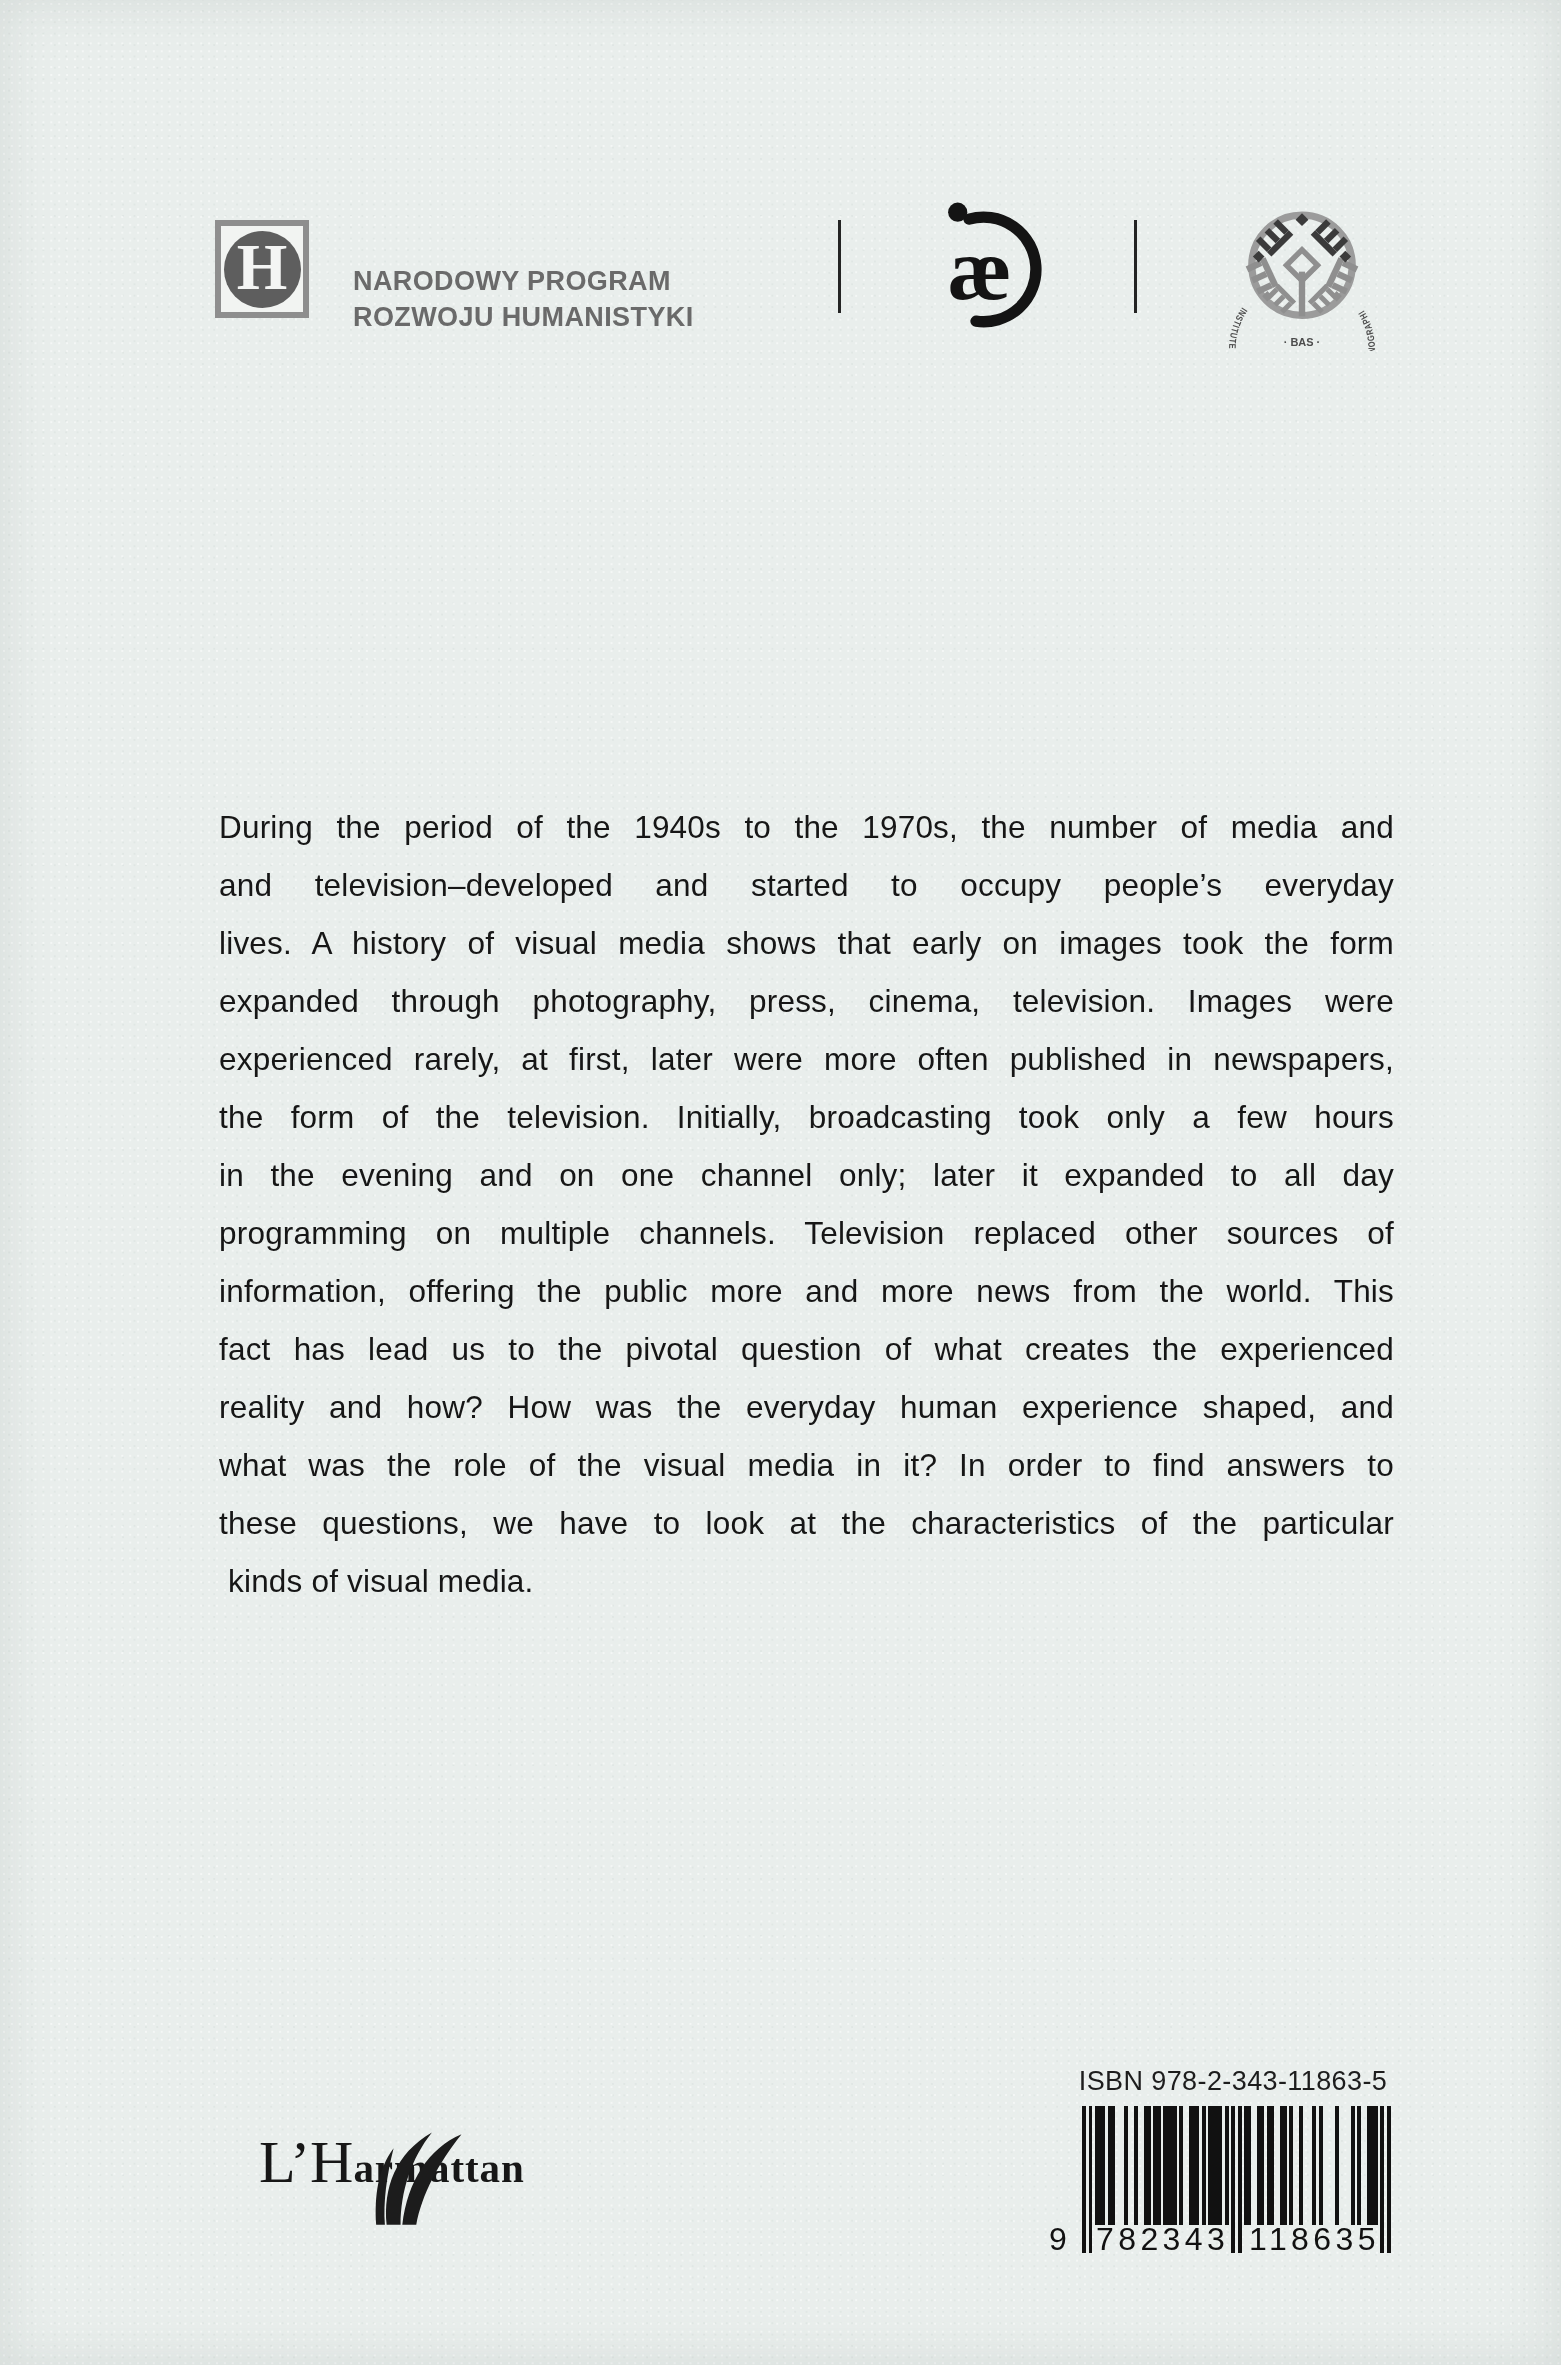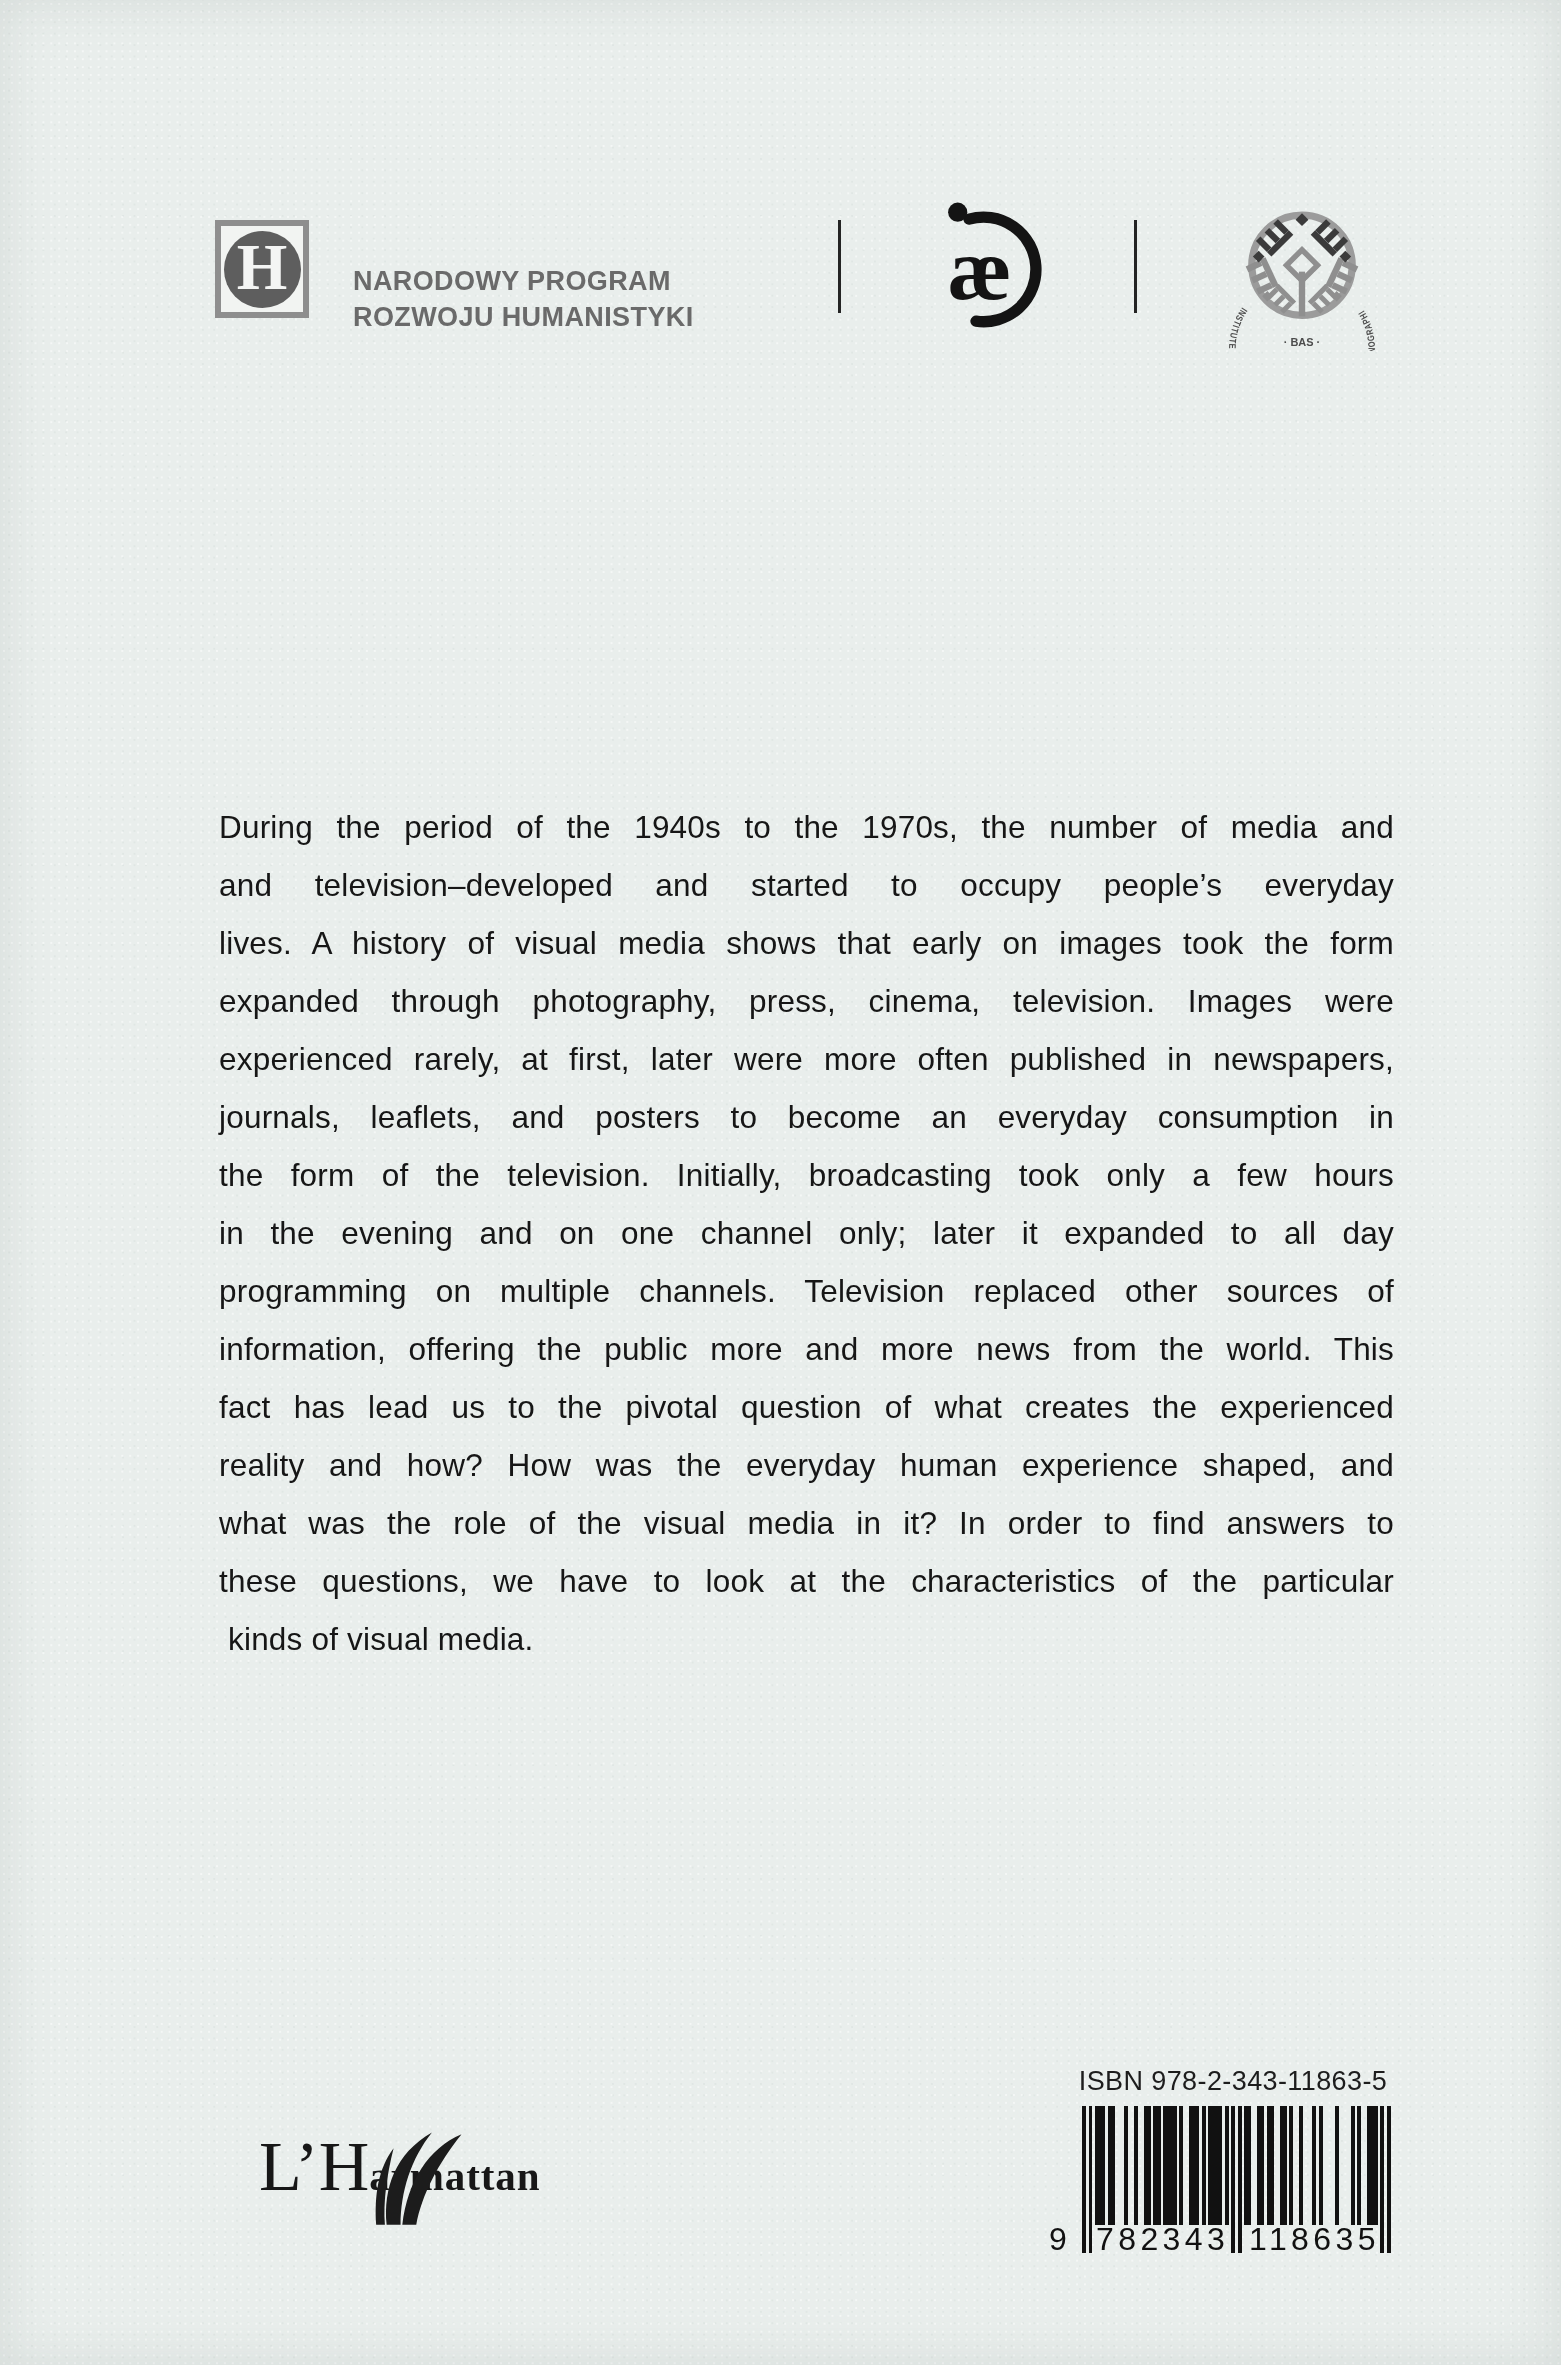--- a/index.html
+++ b/index.html
@@ -69,21 +69,21 @@
   }
   .bc-first{left:-33px;}
   .bc-g1{left:14px;width:133px;text-align:center;letter-spacing:4.4px;}
   .bc-g2{left:166px;width:133px;text-align:center;letter-spacing:4.4px;}
 
   .publisher{
     position:absolute;left:259px;top:2132px;height:140px;
     display:flex;align-items:baseline;color:#171717;
   }
   .lh-big{
-    font-family:"Liberation Serif",serif;font-size:70px;line-height:1;
+    font-family:"Liberation Serif",serif;font-size:60px;line-height:1;
     font-weight:400;
   }
   .lh-rest{
     font-family:"Liberation Serif",serif;font-size:41px;line-height:1;
     font-weight:700;letter-spacing:0.9px;
   }
   .leaves{position:absolute;left:98px;top:-5.2px;width:122px;height:105px;}
 </style>
 </head>
 <body>
@@ -141,21 +141,20 @@
       <rect x="134" y="118" width="8" height="8" transform="rotate(45 138 122)" fill="#8f8f8f"></rect>
     </g>
   </svg>
 
   <div class="blurb" id="blurb">
       <div class="blurb-line">During the period of the 1940s to the 1970s, the number of media and</div>
       <div class="blurb-line">and television–developed and started to occupy people’s everyday</div>
       <div class="blurb-line">lives. A history of visual media shows that early on images took the form</div>
       <div class="blurb-line">expanded through photography, press, cinema, television. Images were</div>
       <div class="blurb-line">experienced rarely, at first, later were more often published in newspapers,</div>
-      <div class="blurb-line">journals, leaflets, and posters to become an everyday consumption in</div>
       <div class="blurb-line">the form of the television. Initially, broadcasting took only a few hours</div>
       <div class="blurb-line">in the evening and on one channel only; later it expanded to all day</div>
       <div class="blurb-line">programming on multiple channels. Television replaced other sources of</div>
       <div class="blurb-line">information, offering the public more and more news from the world. This</div>
       <div class="blurb-line">fact has lead us to the pivotal question of what creates the experienced</div>
       <div class="blurb-line">reality and how? How was the everyday human experience shaped, and</div>
       <div class="blurb-line">what was the role of the visual media in it? In order to find answers to</div>
       <div class="blurb-line">these questions, we have to look at the characteristics of the particular</div>
       <div class="blurb-line last">kinds of visual media.</div>
     </div>

